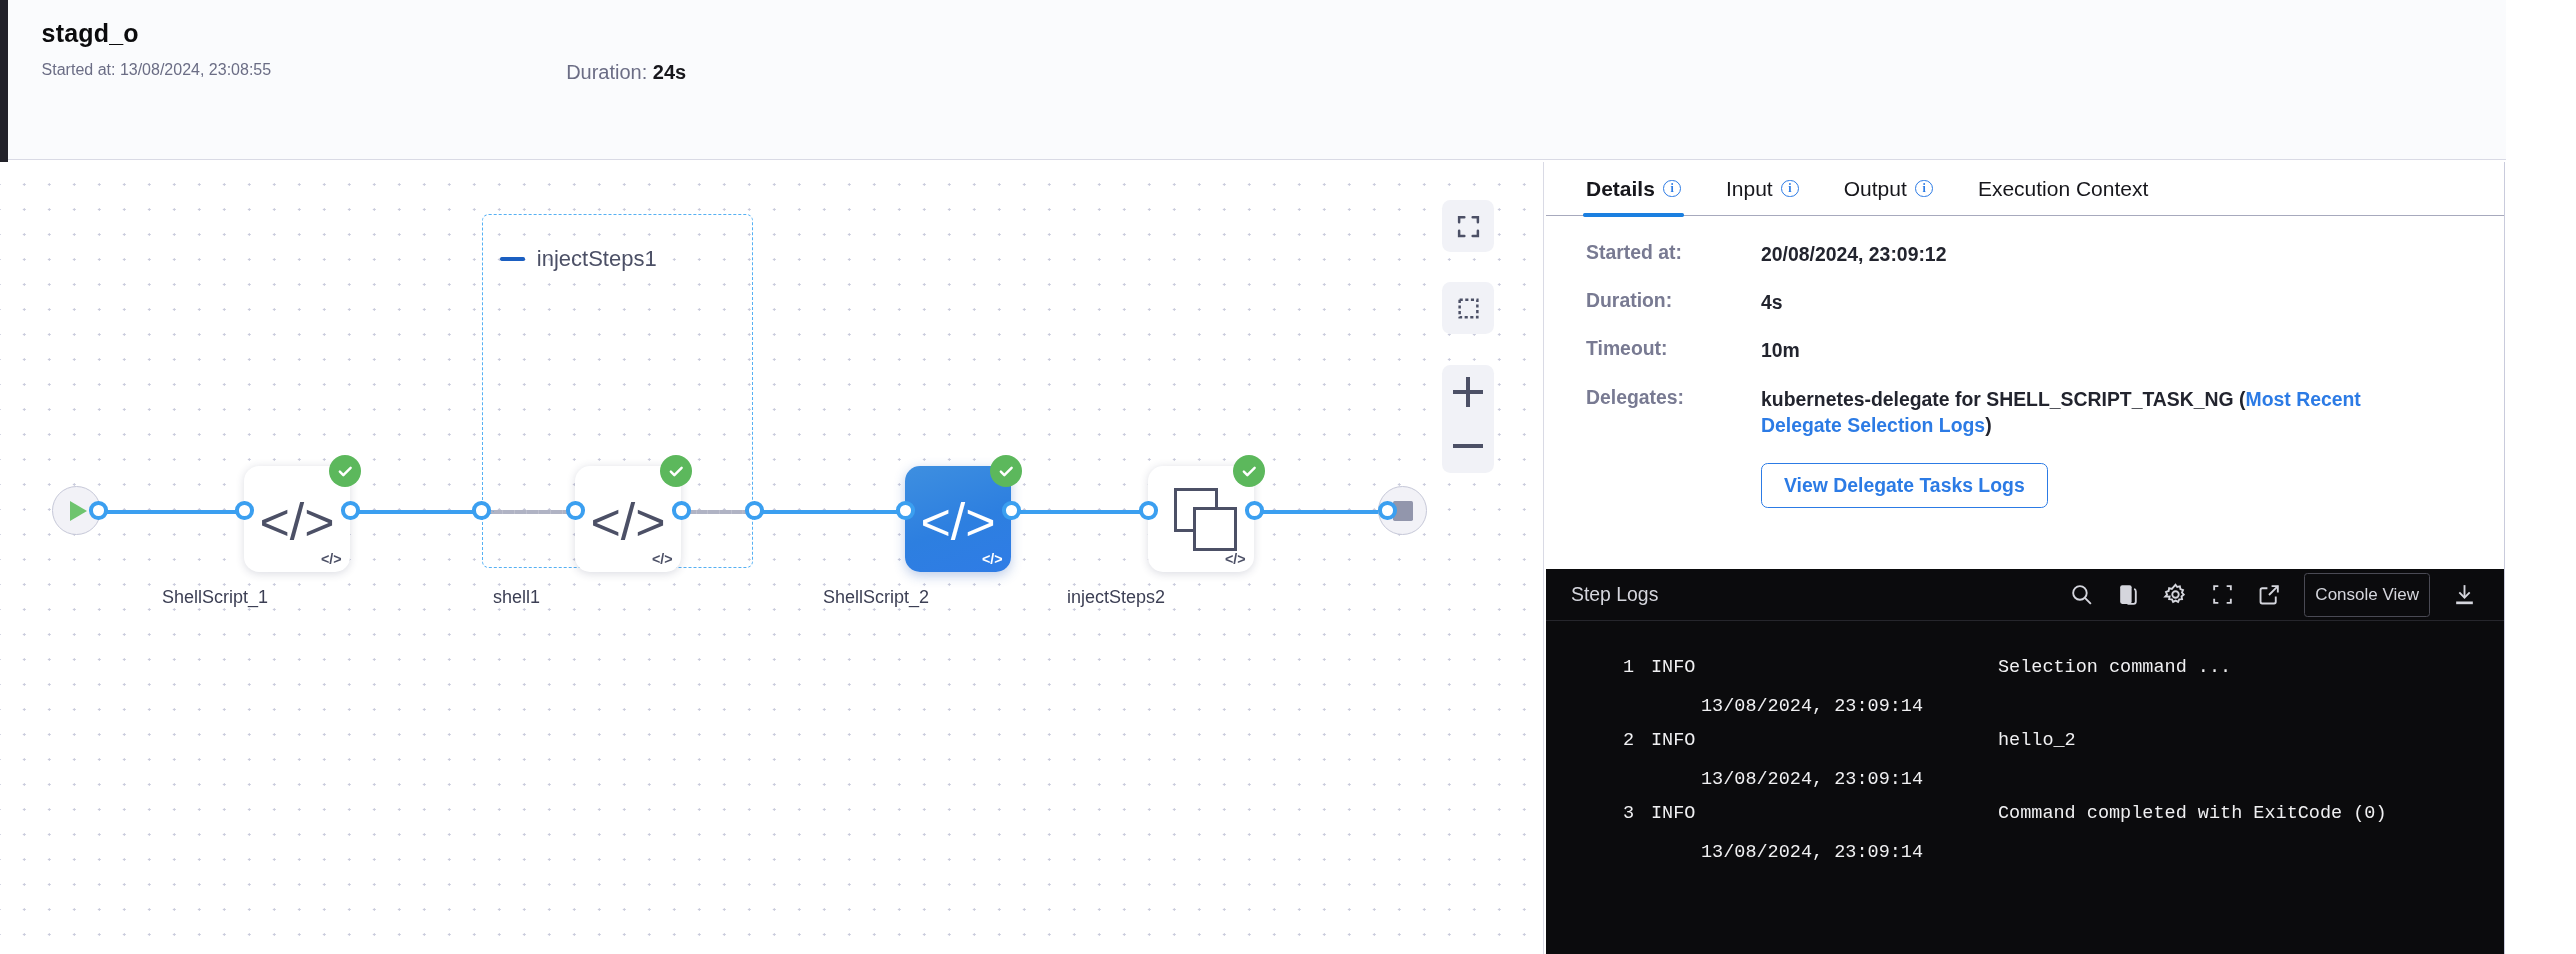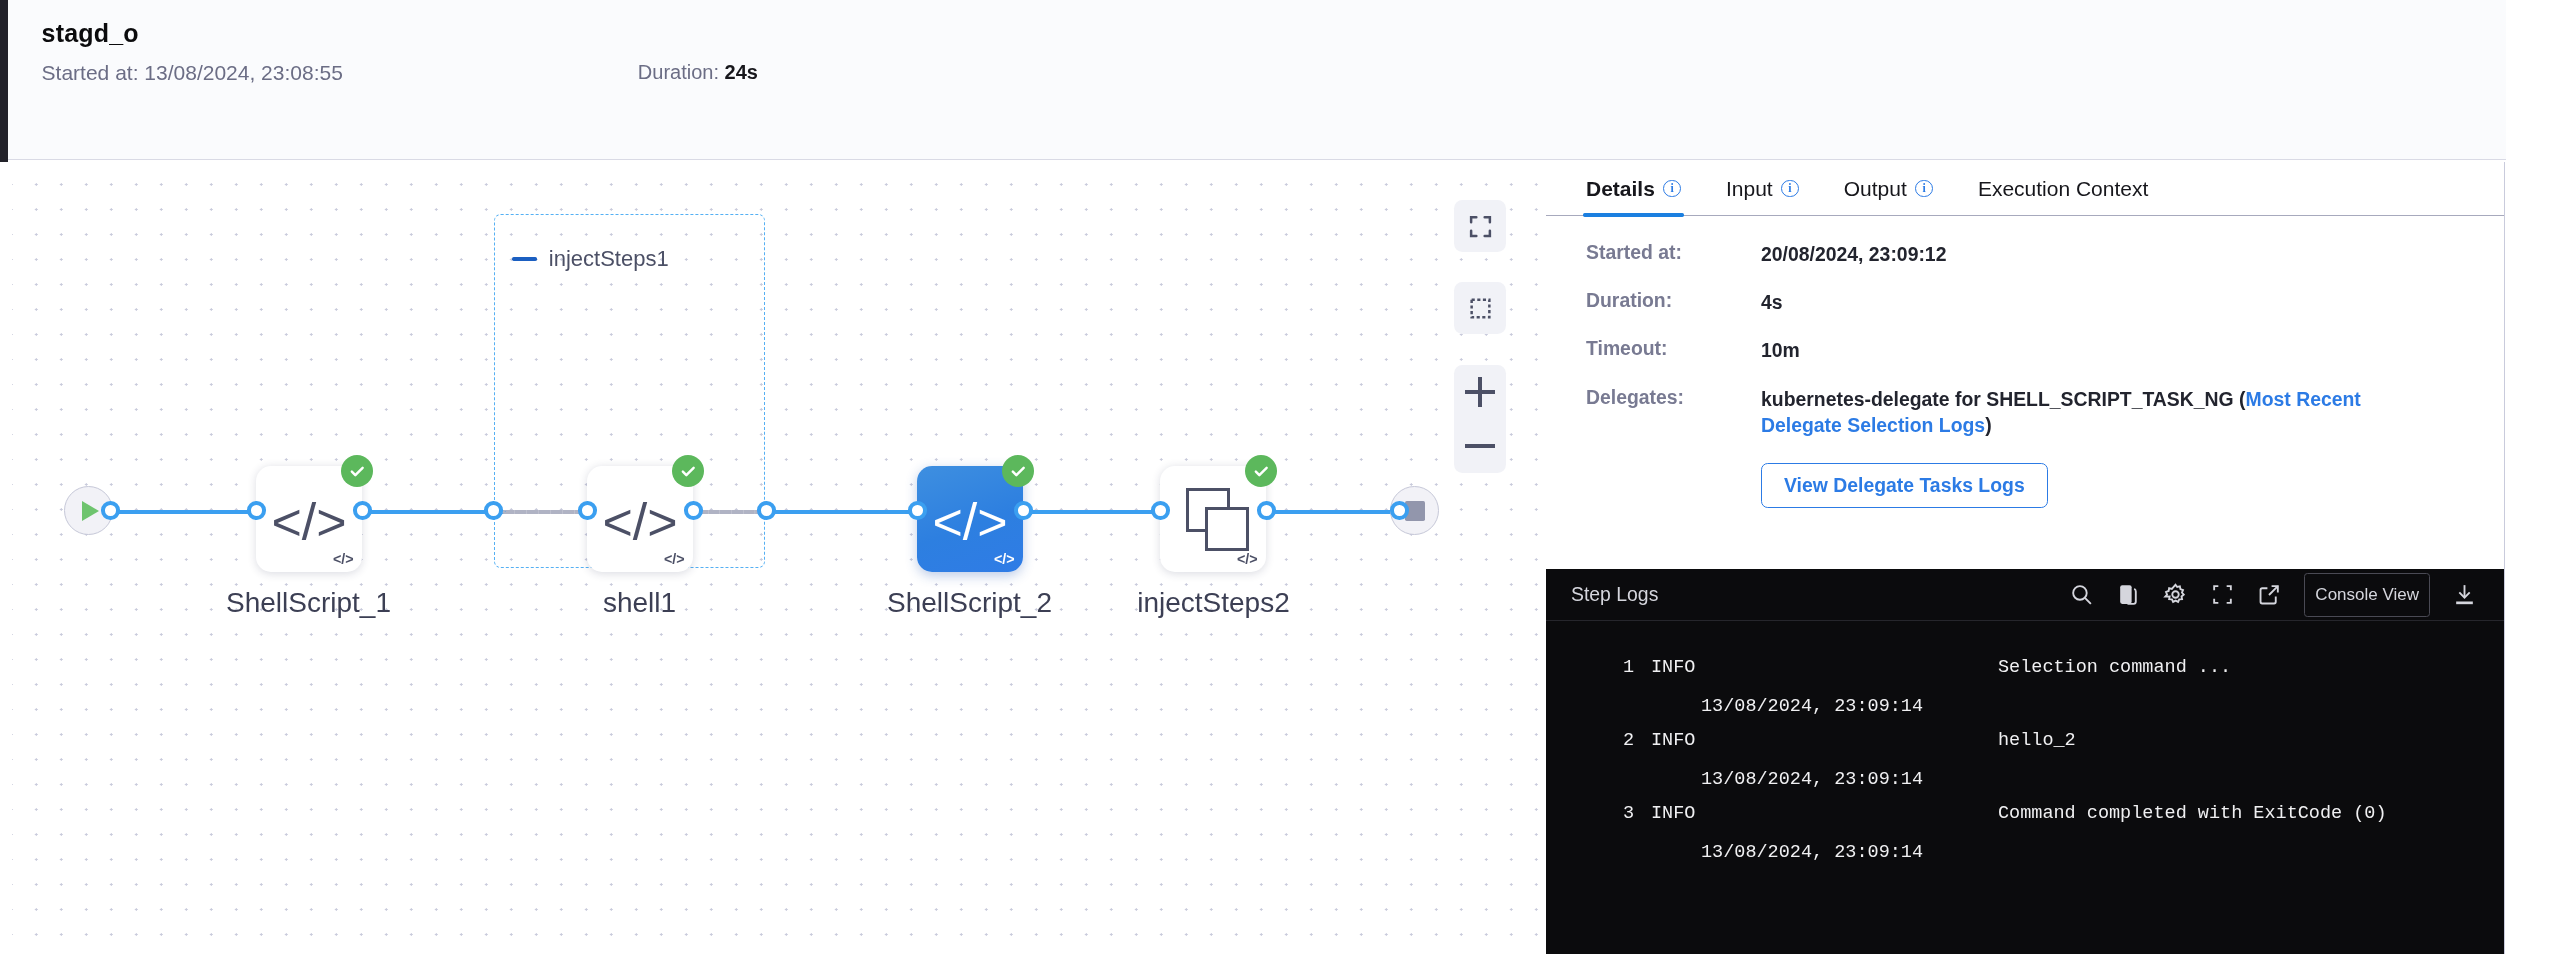--- a/index.html
+++ b/index.html
@@ -22,27 +22,27 @@
     position: absolute; left: 7.6px; top: 0; width: 2568px; height: 160px;
     background: #fafbfd;
     border-bottom: 1.7px solid #d9dae5;
   }
   .header-title {
     position: absolute; left: 34px; top: 18.5px;
     font-size: 25px; font-weight: bold; color: #0b0b0d;
     letter-spacing: 0.2px;
   }
   .header-meta { position: absolute; left: 34px; top: 61px; display: flex; }
-  .meta-started { font-size: 21px; color: #6b6d85; white-space: nowrap; }
+  .meta-started { font-size: 16px; color: #6b6d85; white-space: nowrap; }
   .meta-duration { font-size: 20px; color: #6b6d85; margin-left: 295px; white-space: nowrap; }
   .meta-duration b { color: #17171c; font-weight: bold; }
 
   
   .graph {
-    position: absolute; left: 12px; top: 162px; width: 1544px; height: 793px;
+    position: absolute; left: 0; top: 162px; width: 1544px; height: 793px;
     background-color: #ffffff;
     background-image: radial-gradient(#c9cbdc 1.2px, transparent 1.3px);
     background-size: 25px 25px;
     background-position: 11.8px 10px;
     border-right: 1.7px solid #d9dae5;
     overflow: hidden;
   }
 
   
   .edge { position: absolute; height: 4.2px; background: #3b9ff0; border-radius: 2.5px; }
@@ -102,22 +102,22 @@
   .node-copy .sq.a { left: 0; top: 0; }
   .node-copy .sq.b { left: 18.5px; top: 18.5px; }
   .status-badge {
     position: absolute; right: -11px; top: -11px;
     width: 32px; height: 32px; border-radius: 50%;
     background: #5cb85c; z-index: 9;
     display: flex; align-items: center; justify-content: center;
   }
   .status-badge svg { width: 18.5px; height: 18.5px; }
   .node-label {
-    position: absolute; width: 269px; text-align: center;
-    font-size: 28px; color: #3c3f54; white-space: nowrap;
+    position: absolute; width: 269px; text-align: left;
+    font-size: 18px; color: #3c3f54; white-space: nowrap;
   }
 
   
   .group-box {
     position: absolute; border: 1.7px dashed #55b0f3; border-radius: 6.7px;
     background: rgba(255,255,255,0); z-index: 2;
   }
   .group-header {
     position: absolute; display: flex; align-items: center; gap: 11.8px;
     font-size: 22px; color: #4c5066; white-space: nowrap; z-index: 4;

